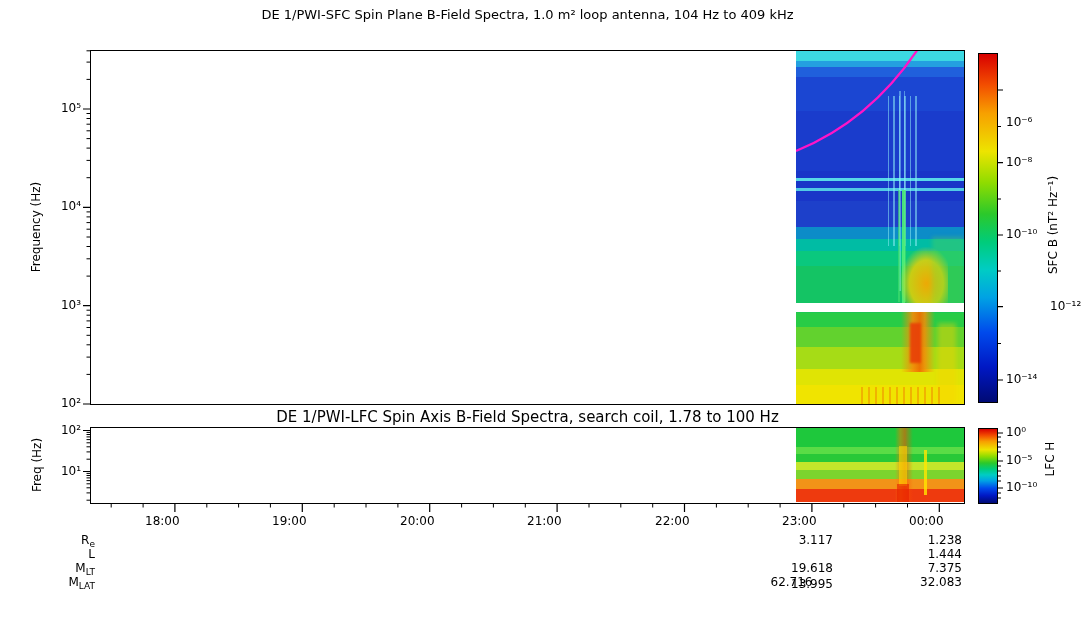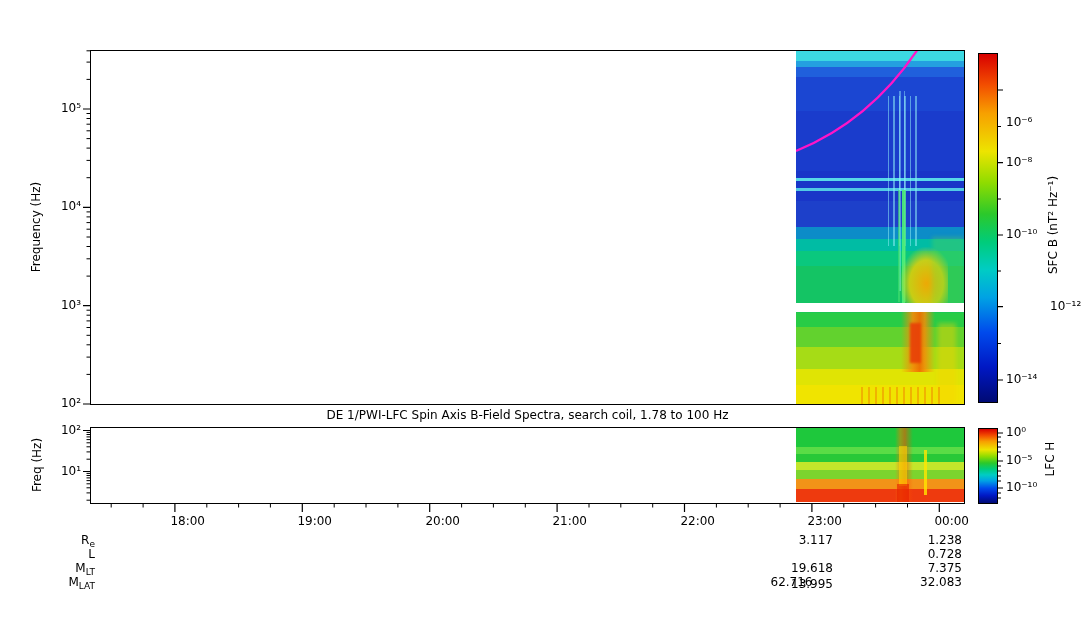--- a/index.html
+++ b/index.html
@@ -3,35 +3,36 @@
 <meta charset="utf-8">
 <style>
   html,body{margin:0;padding:0;background:#fff;}
   #canvas{position:relative;width:1083px;height:620px;background:#fff;
           font-family:"DejaVu Sans","Liberation Sans",sans-serif;color:#000;overflow:hidden;}
   .abs{position:absolute;}
   .ttl{font-size:13px;text-align:center;white-space:nowrap;}
   .sub{font-size:10px;font-weight:bold;text-align:center;white-space:nowrap;}
   .tick-label{font-size:12px;white-space:nowrap;}
   .r{text-align:right;}
-  .c{text-align:right;}
+  .c{text-align:left;}
   .panel{box-sizing:border-box;border:1px solid #000;background:transparent;}
   .cbar{box-sizing:border-box;border:1px solid #000;
         background:linear-gradient(180deg,#d80000 0%,#f34f00 9%,#f7a000 17%,#ede400 28%,
         #8fdc00 37%,#2bc92b 46%,#00cc7a 54%,#00ccc4 62%,#00a2e4 70%,#004aec 80%,#0018c4 90%,#000a74 100%);}
   .rot{transform:rotate(-90deg);transform-origin:center center;white-space:nowrap;font-size:12px;}
   .heat{overflow:hidden;}
   .sub-s{font-size:9px;vertical-align:-3px;}
   .eph{font-size:12px;white-space:nowrap;}
 </style>
 </head>
 <body>
 
 <div id="canvas">
 
+  <div class="abs ttl" style="left:90px;top:7px;width:875px;">DE 1/PWI-SFC  Spin Plane B-Field Spectra, 1.0 m² loop antenna, 104 Hz to 409 kHz</div>
 
   <div class="abs heat" style="left:796px;top:51px;width:168px;height:353px;
        background:linear-gradient(180deg,
          #3cd8e2 0px 10px,#24a0e0 10px 16px,#2060dc 16px 26px,#1b46d2 26px 60px,
          #1a3ccc 60px 120px,#1936c8 120px 150px,#1d40ca 150px 176px,#0c8cc8 176px 188px,
          #00bca4 188px 200px,#0ac87e 200px 215px,#14c464 215px 252px,#1cc852 252px 262px,
          #28cc46 262px 276px,#62d22e 276px 296px,#a6dc16 296px 318px,#e0e404 318px 334px,#f0e400 334px 353px);">
     <div class="abs" style="left:0;top:127px;width:100%;height:3px;background:#5ce4ea;opacity:.95;"></div>
     <div class="abs" style="left:0;top:137px;width:100%;height:3px;background:#5ce4ea;opacity:.85;"></div>
     <div class="abs" style="left:88px;top:45px;width:36px;height:150px;
@@ -64,21 +65,21 @@
     <div class="abs" style="left:99px;top:0;width:18px;height:74px;
          background:linear-gradient(90deg,rgba(250,120,0,0),rgba(250,120,0,.5) 30%,rgba(250,80,0,.6) 55%,rgba(250,120,0,0));"></div>
     <div class="abs" style="left:103px;top:18px;width:8px;height:40px;background:rgba(255,220,0,.55);"></div>
     <div class="abs" style="left:101px;top:56px;width:12px;height:18px;background:rgba(230,30,0,.6);"></div>
     <div class="abs" style="left:128px;top:22px;width:3px;height:45px;background:rgba(255,230,0,.8);"></div>
   </div>
 
   <div class="abs panel" style="left:90px;top:50px;width:875px;height:355px;"></div>
   <div class="abs panel" style="left:90px;top:427px;width:875px;height:77px;"></div>
 
-  <div class="abs ttl" style="left:90px;top:408px;width:875px;font-size:12px;">DE 1/PWI-LFC  Spin Axis B-Field Spectra, search coil, 1.78 to 100 Hz</div>
+  <div class="abs ttl" style="left:90px;top:408px;width:875px;font-size:15px;">DE 1/PWI-LFC  Spin Axis B-Field Spectra, search coil, 1.78 to 100 Hz</div>
 
   <div class="abs rot" style="left:-34px;top:220px;width:140px;text-align:center;">Frequency (Hz)</div>
   <div class="abs rot" style="left:-13px;top:458px;width:100px;text-align:center;">Freq (Hz)</div>
 
   <div class="abs tick-label r" style="left:44px;top:101px;width:37px;">10⁵</div>
   <div class="abs tick-label r" style="left:44px;top:199px;width:37px;">10⁴</div>
   <div class="abs tick-label r" style="left:44px;top:298px;width:37px;">10³</div>
   <div class="abs tick-label r" style="left:44px;top:396px;width:37px;">10²</div>
 
   <div class="abs tick-label r" style="left:44px;top:423px;width:37px;">10²</div>
@@ -111,21 +112,21 @@
   <div class="abs eph r" style="left:40px;top:547px;width:55px;"><span>L</span><span class="sub-s"></span></div>
   <div class="abs eph r" style="left:40px;top:561px;width:55px;"><span>M</span><span class="sub-s">LT</span></div>
   <div class="abs eph r" style="left:40px;top:575px;width:55px;"><span>M</span><span class="sub-s">LAT</span></div>
 
   <div class="abs eph r" style="left:750px;top:533px;width:83px;">3.117</div>
   <div class="abs eph r" style="left:750px;top:577px;width:83px;">13.995</div>
   <div class="abs eph r" style="left:750px;top:561px;width:83px;">19.618</div>
   <div class="abs eph r" style="left:750px;top:575px;width:83px;text-align:center;">62.716</div>
 
   <div class="abs eph r" style="left:880px;top:533px;width:82px;">1.238</div>
-  <div class="abs eph r" style="left:880px;top:547px;width:82px;">0.728</div>
+  <div class="abs eph r" style="left:880px;top:547px;width:82px;">1.444</div>
   <div class="abs eph r" style="left:880px;top:561px;width:82px;">7.375</div>
   <div class="abs eph r" style="left:880px;top:575px;width:82px;">32.083</div>
 
 
   <svg id="ticks" class="abs" style="left:0;top:0;" width="1083" height="620">
       <path d="M83 109H90M83 207.3H90M83 305.7H90M83 404H90M83 430.5H90M83 471.5H90M998 90H1003M998 162.7H1003M998 235H1003M998 306.7H1003M998 380H1003M998 433H1003M998 461H1003M998 488H1003M174.9 503V512M302.3 503V512M429.7 503V512M557.1 503V512M684.5 503V512M811.9 503V512M939.3 503V512" stroke="#000" stroke-width="1.2" fill="none"></path>
       <path d="M86.5 374.4H90M86.5 357.1H90M86.5 344.8H90M86.5 335.3H90M86.5 327.5H90M86.5 320.9H90M86.5 315.2H90M86.5 310.2H90M86.5 276.1H90M86.5 258.8H90M86.5 246.5H90M86.5 237H90M86.5 229.2H90M86.5 222.6H90M86.5 216.9H90M86.5 211.9H90M86.5 177.7H90M86.5 160.4H90M86.5 148.1H90M86.5 138.6H90M86.5 130.8H90M86.5 124.2H90M86.5 118.5H90M86.5 113.5H90M86.5 79.4H90M86.5 62.1H90M86.5 50.8H90M86.5 500.2H90M86.5 492.9H90M86.5 487.8H90M86.5 483.8H90M86.5 480.6H90M86.5 477.9H90M86.5 475.5H90M86.5 473.4H90M86.5 459.2H90M86.5 451.9H90M86.5 446.8H90M86.5 442.8H90M86.5 439.6H90M86.5 436.9H90M86.5 434.5H90M86.5 432.4H90M998 126.5H1001M998 199H1001M998 271H1001M998 343.5H1001M998 437H1001M998 442H1001M998 447H1001M998 452H1001M998 466H1001M998 471H1001M998 476H1001M998 481H1001M998 493H1001M998 498H1001M111.2 503V507.5M143.1 503V507.5M206.8 503V507.5M238.6 503V507.5M270.4 503V507.5M334.2 503V507.5M366.0 503V507.5M397.9 503V507.5M461.6 503V507.5M493.4 503V507.5M525.3 503V507.5M589.0 503V507.5M620.8 503V507.5M652.7 503V507.5M716.4 503V507.5M748.2 503V507.5M780.1 503V507.5M843.8 503V507.5M875.6 503V507.5M907.5 503V507.5" stroke="#000" stroke-width="1" fill="none"></path>
     </svg>
 </div>
 

